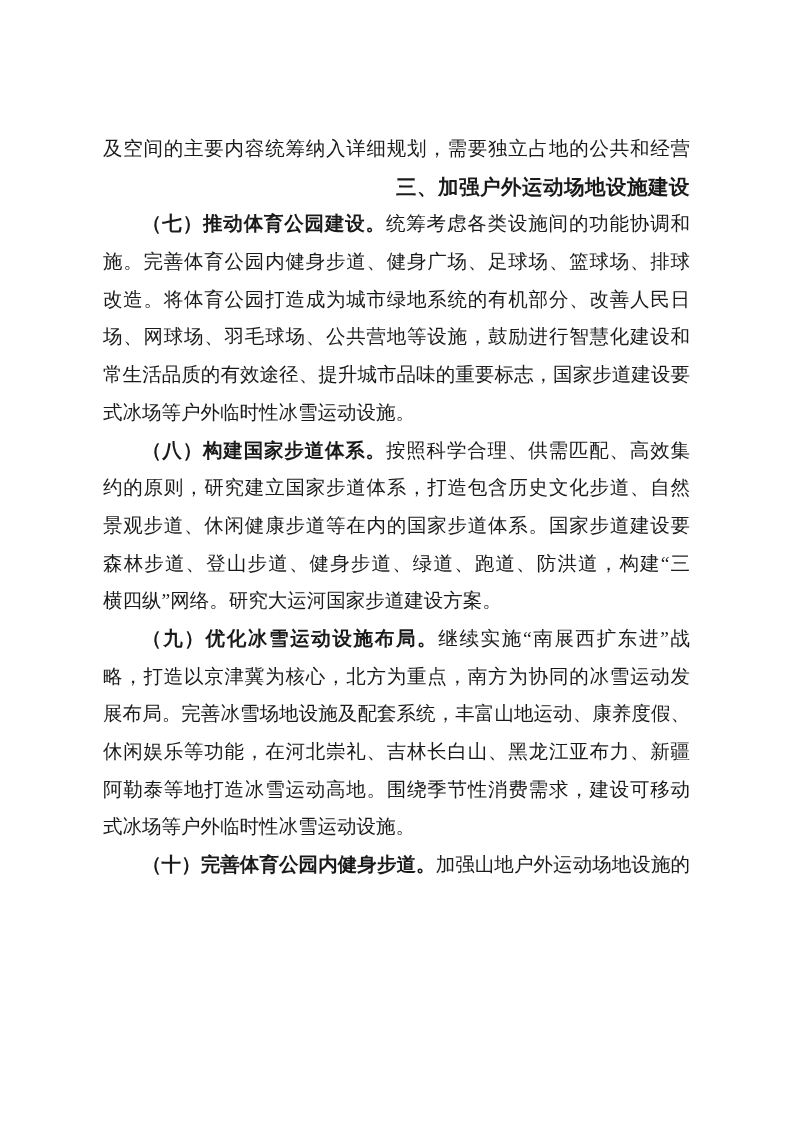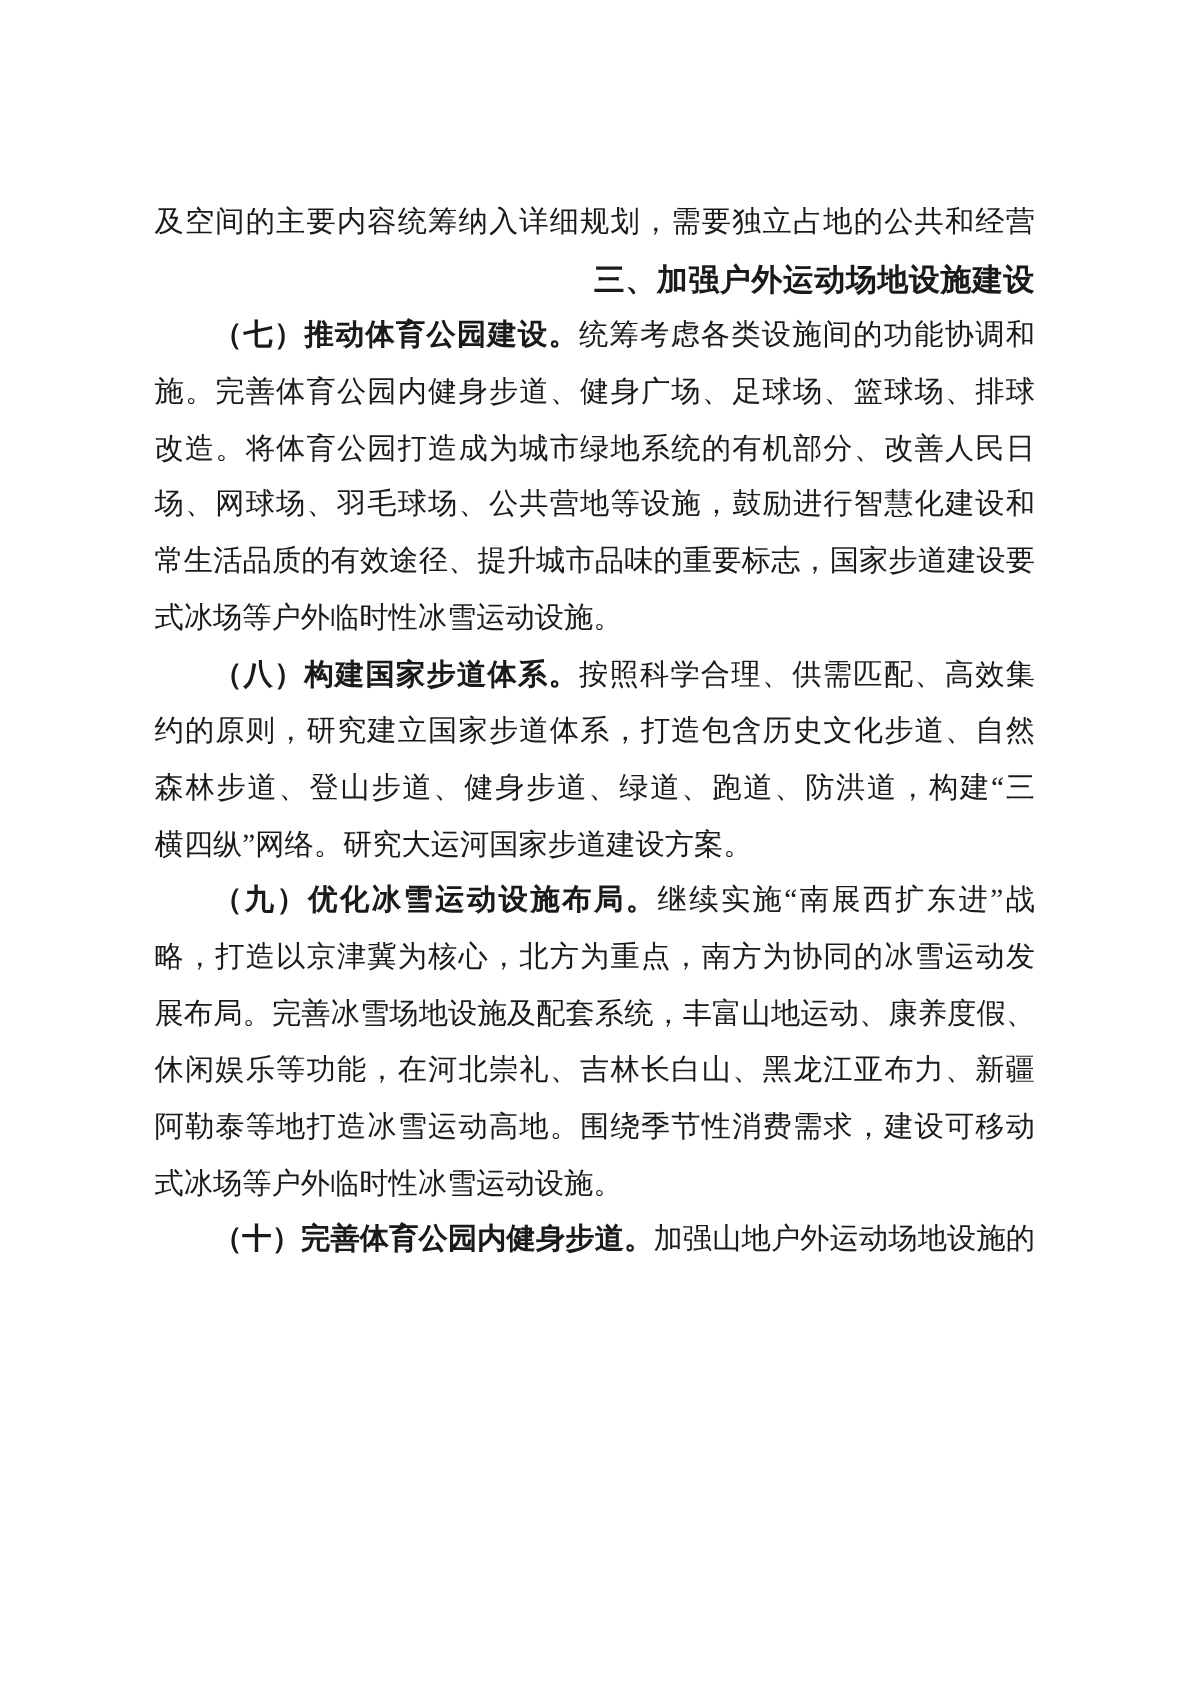--- a/index.html
+++ b/index.html
@@ -54,20 +54,21 @@
       <div class="line just"><span>及空间的主要内容统筹纳入详细规划，需要独立占地的公共和经营</span></div>
       <div class="line heading indent">三、加强户外运动场地设施建设</div>
       <div class="line indent just"><span class="seg-b">（七）推动体育公园建设。</span><span>统筹考虑各类设施间的功能协调和</span></div>
       <div class="line just"><span>施。完善体育公园内健身步道、健身广场、足球场、篮球场、排球</span></div>
       <div class="line just"><span>改造。将体育公园打造成为城市绿地系统的有机部分、改善人民日</span></div>
       <div class="line just"><span>场、网球场、羽毛球场、公共营地等设施，鼓励进行智慧化建设和</span></div>
       <div class="line just"><span>常生活品质的有效途径、提升城市品味的重要标志，国家步道建设要</span></div>
       <div class="line"><span>式冰场等户外临时性冰雪运动设施。</span></div>
       <div class="line indent just"><span class="seg-b">（八）构建国家步道体系。</span><span>按照科学合理、供需匹配、高效集</span></div>
       <div class="line just"><span>约的原则，研究建立国家步道体系，打造包含历史文化步道、自然</span></div>
+      <div class="line just"><span>景观步道、休闲健康步道等在内的国家步道体系。国家步道建设要</span></div>
       <div class="line just"><span>森林步道、登山步道、健身步道、绿道、跑道、防洪道，构建“三</span></div>
       <div class="line"><span>横四纵”网络。研究大运河国家步道建设方案。</span></div>
       <div class="line indent just"><span class="seg-b">（九）优化冰雪运动设施布局。</span><span>继续实施“南展西扩东进”战</span></div>
       <div class="line just"><span>略，打造以京津冀为核心，北方为重点，南方为协同的冰雪运动发</span></div>
       <div class="line just"><span>展布局。完善冰雪场地设施及配套系统，丰富山地运动、康养度假、</span></div>
       <div class="line just"><span>休闲娱乐等功能，在河北崇礼、吉林长白山、黑龙江亚布力、新疆</span></div>
       <div class="line just"><span>阿勒泰等地打造冰雪运动高地。围绕季节性消费需求，建设可移动</span></div>
       <div class="line"><span>式冰场等户外临时性冰雪运动设施。</span></div>
       <div class="line indent just"><span class="seg-b">（十）完善体育公园内健身步道。</span><span>加强山地户外运动场地设施的</span></div>
     </div>

